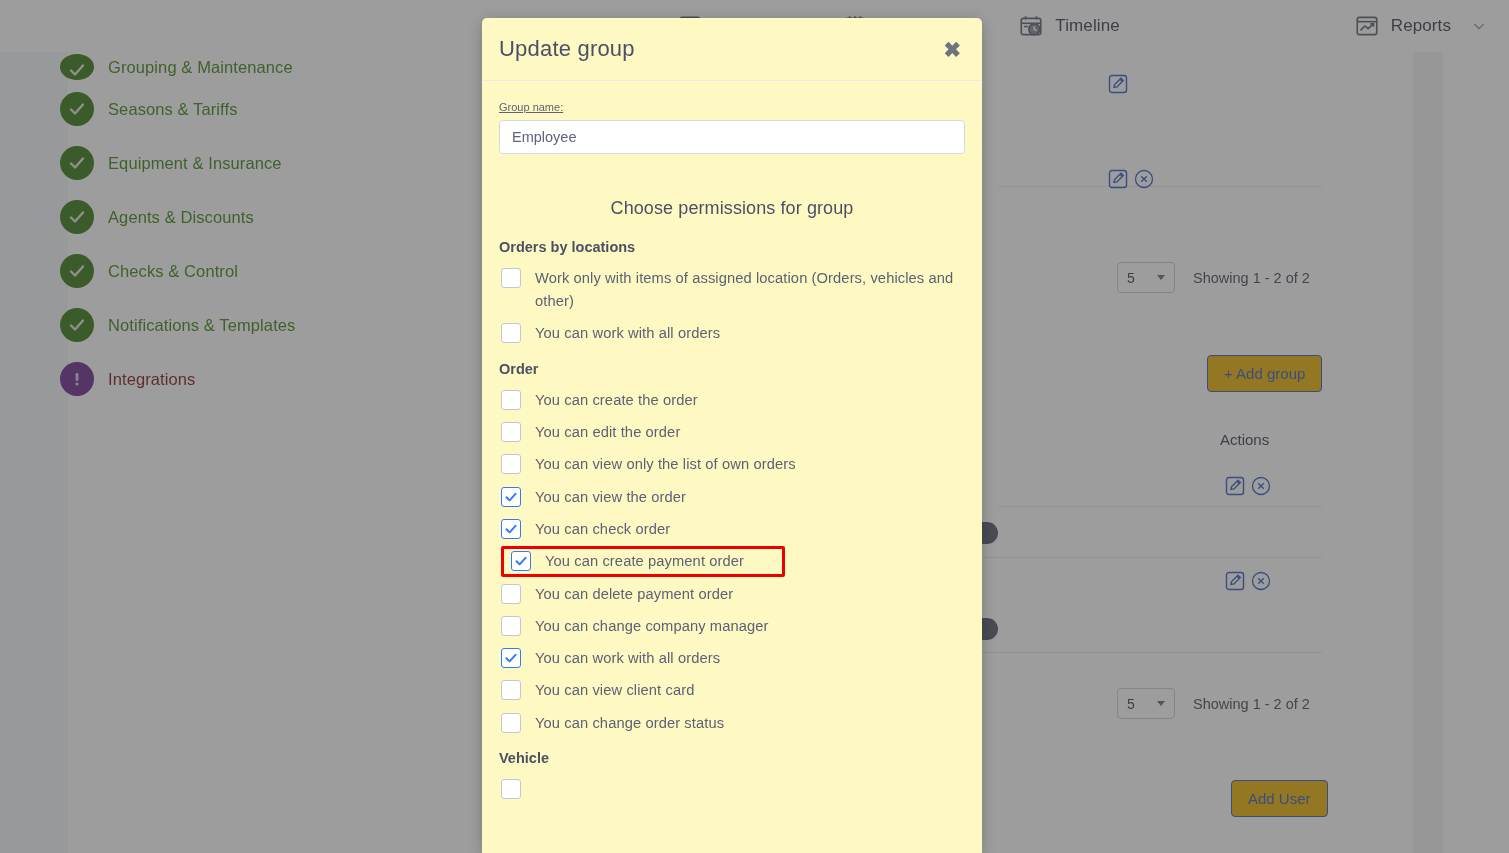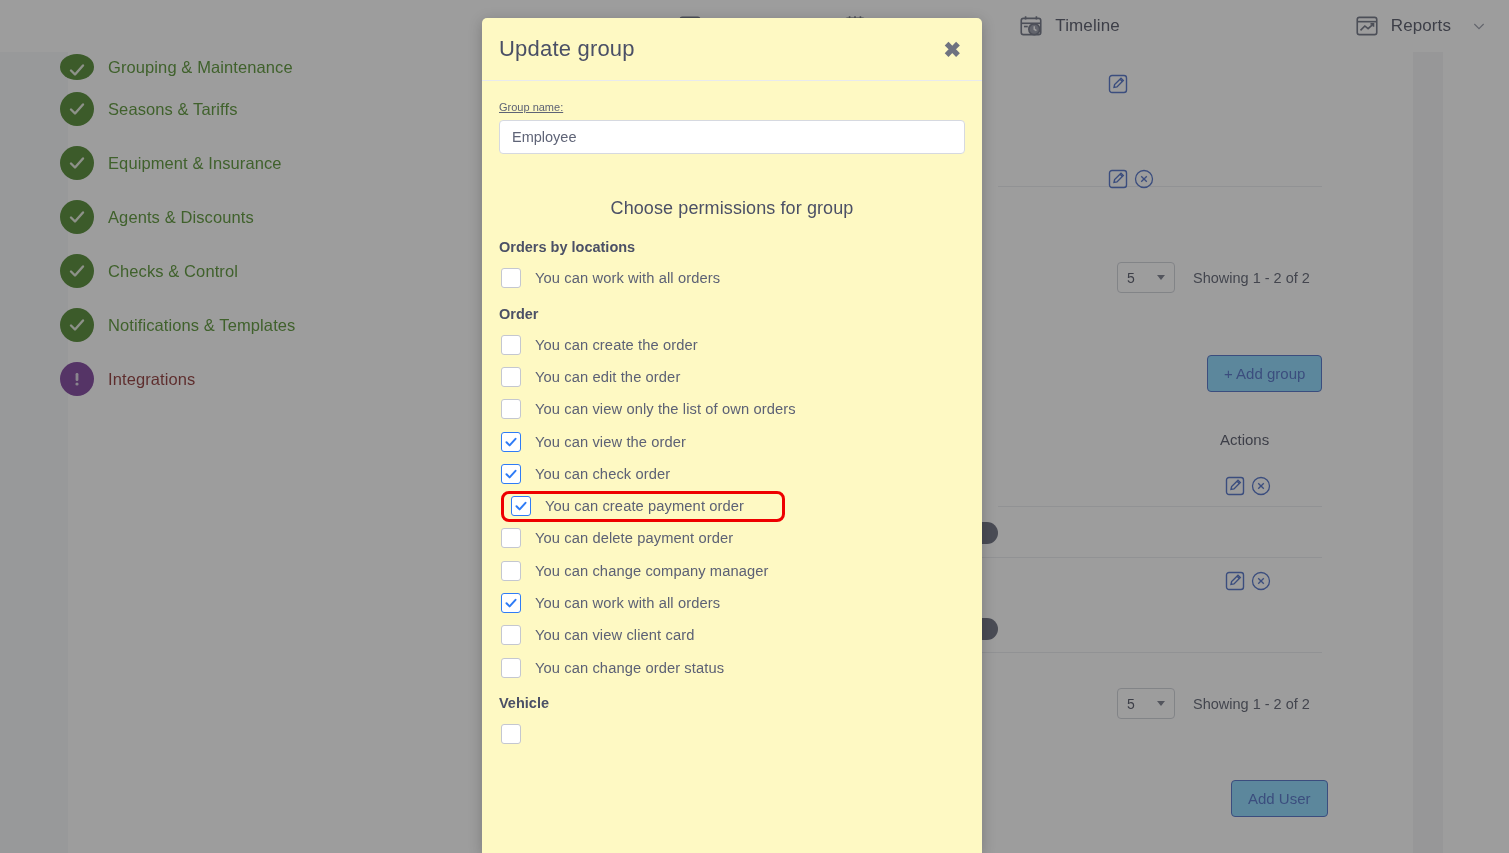--- a/index.html
+++ b/index.html
@@ -80,21 +80,21 @@
     width: 58px; height: 31px; border: 1px solid #c9ccd3; border-radius: 4px;
     background: #fff; display: flex; align-items: center; justify-content: space-between;
     padding: 0 9px; font-size: 14px; color: #3f4254;
   }
   .sel-arrow { width: 0; height: 0; border-left: 4.5px solid transparent;
     border-right: 4.5px solid transparent; border-top: 5px solid #6b6f7e; }
 
   .showing-txt { font-size: 14.5px; color: #4a4f60; white-space: nowrap; }
 
   .btn-outline {
-    border: 1px solid #3a5fc0; border-radius: 4px; background: #7dd3fc;
+    border: 1px solid #3a5fc0; border-radius: 4px; background: #eab308;
     color: #3a5fc0; font-size: 15px; padding: 9px 16px;
     white-space: nowrap; font-family: "Liberation Sans", sans-serif;
   }
 
   .col-head { font-size: 15px; color: #3f4254; }
   .hrule { background: #e6e8ec; height: 1px; }
   .pill {
     background: #585c6e; color: #cfd1d8; border-radius: 11px;
     height: 22px; min-width: 46px; font-size: 12px;
     display: flex; align-items: center; justify-content: center;
@@ -142,21 +142,21 @@
     font-size: 14.5px; font-weight: bold; color: #4b5066;
     margin-top: 12px; margin-bottom: 8px;
   }
   .group-head.first { margin-top: 0; }
 
   .perm-row {
     display: flex; align-items: flex-start; gap: 14px;
     padding: 4px 2px; margin: 1.5px 0; position: relative;
   }
   .perm-row.hl {
-    border: 3px solid #ee0000; border-radius: 8px;
+    border: 3px solid #ee0000; border-radius: 2px;
     margin-left: 2px; margin-right: 0; padding: 1px 0 1px 0;
     width: 284px;
   }
   .perm-row.hl .cb { margin-left: 7px; }
   .cb {
     width: 20px; height: 20px; flex: 0 0 20px; border-radius: 3px;
     border: 1px solid #c4c7d0; background: #fff; margin-top: 1px;
     display: flex; align-items: center; justify-content: center;
   }
   .cb.on { border: 1.5px solid #2f7cf6; }
@@ -421,20 +421,24 @@
   <div id="modal-body">
 
     <div class="field-label">Group name:</div>
     <input id="group-name-input" type="text" value="Employee" style="">
 
     <div id="perm-title">Choose permissions for group</div>
 
     
     <div class="group-head first">Orders by locations</div>
 
+    <div class="perm-row wrap">
+      <span class="cb"></span>
+      <span class="perm-label">Work only with items of assigned location (Orders, vehicles and other)</span>
+    </div>
 
     <div class="perm-row">
       <span class="cb"></span>
       <span class="perm-label">You can work with all orders</span>
     </div>
 
     
     <div class="group-head">Order</div>
 
     <div class="perm-row">

